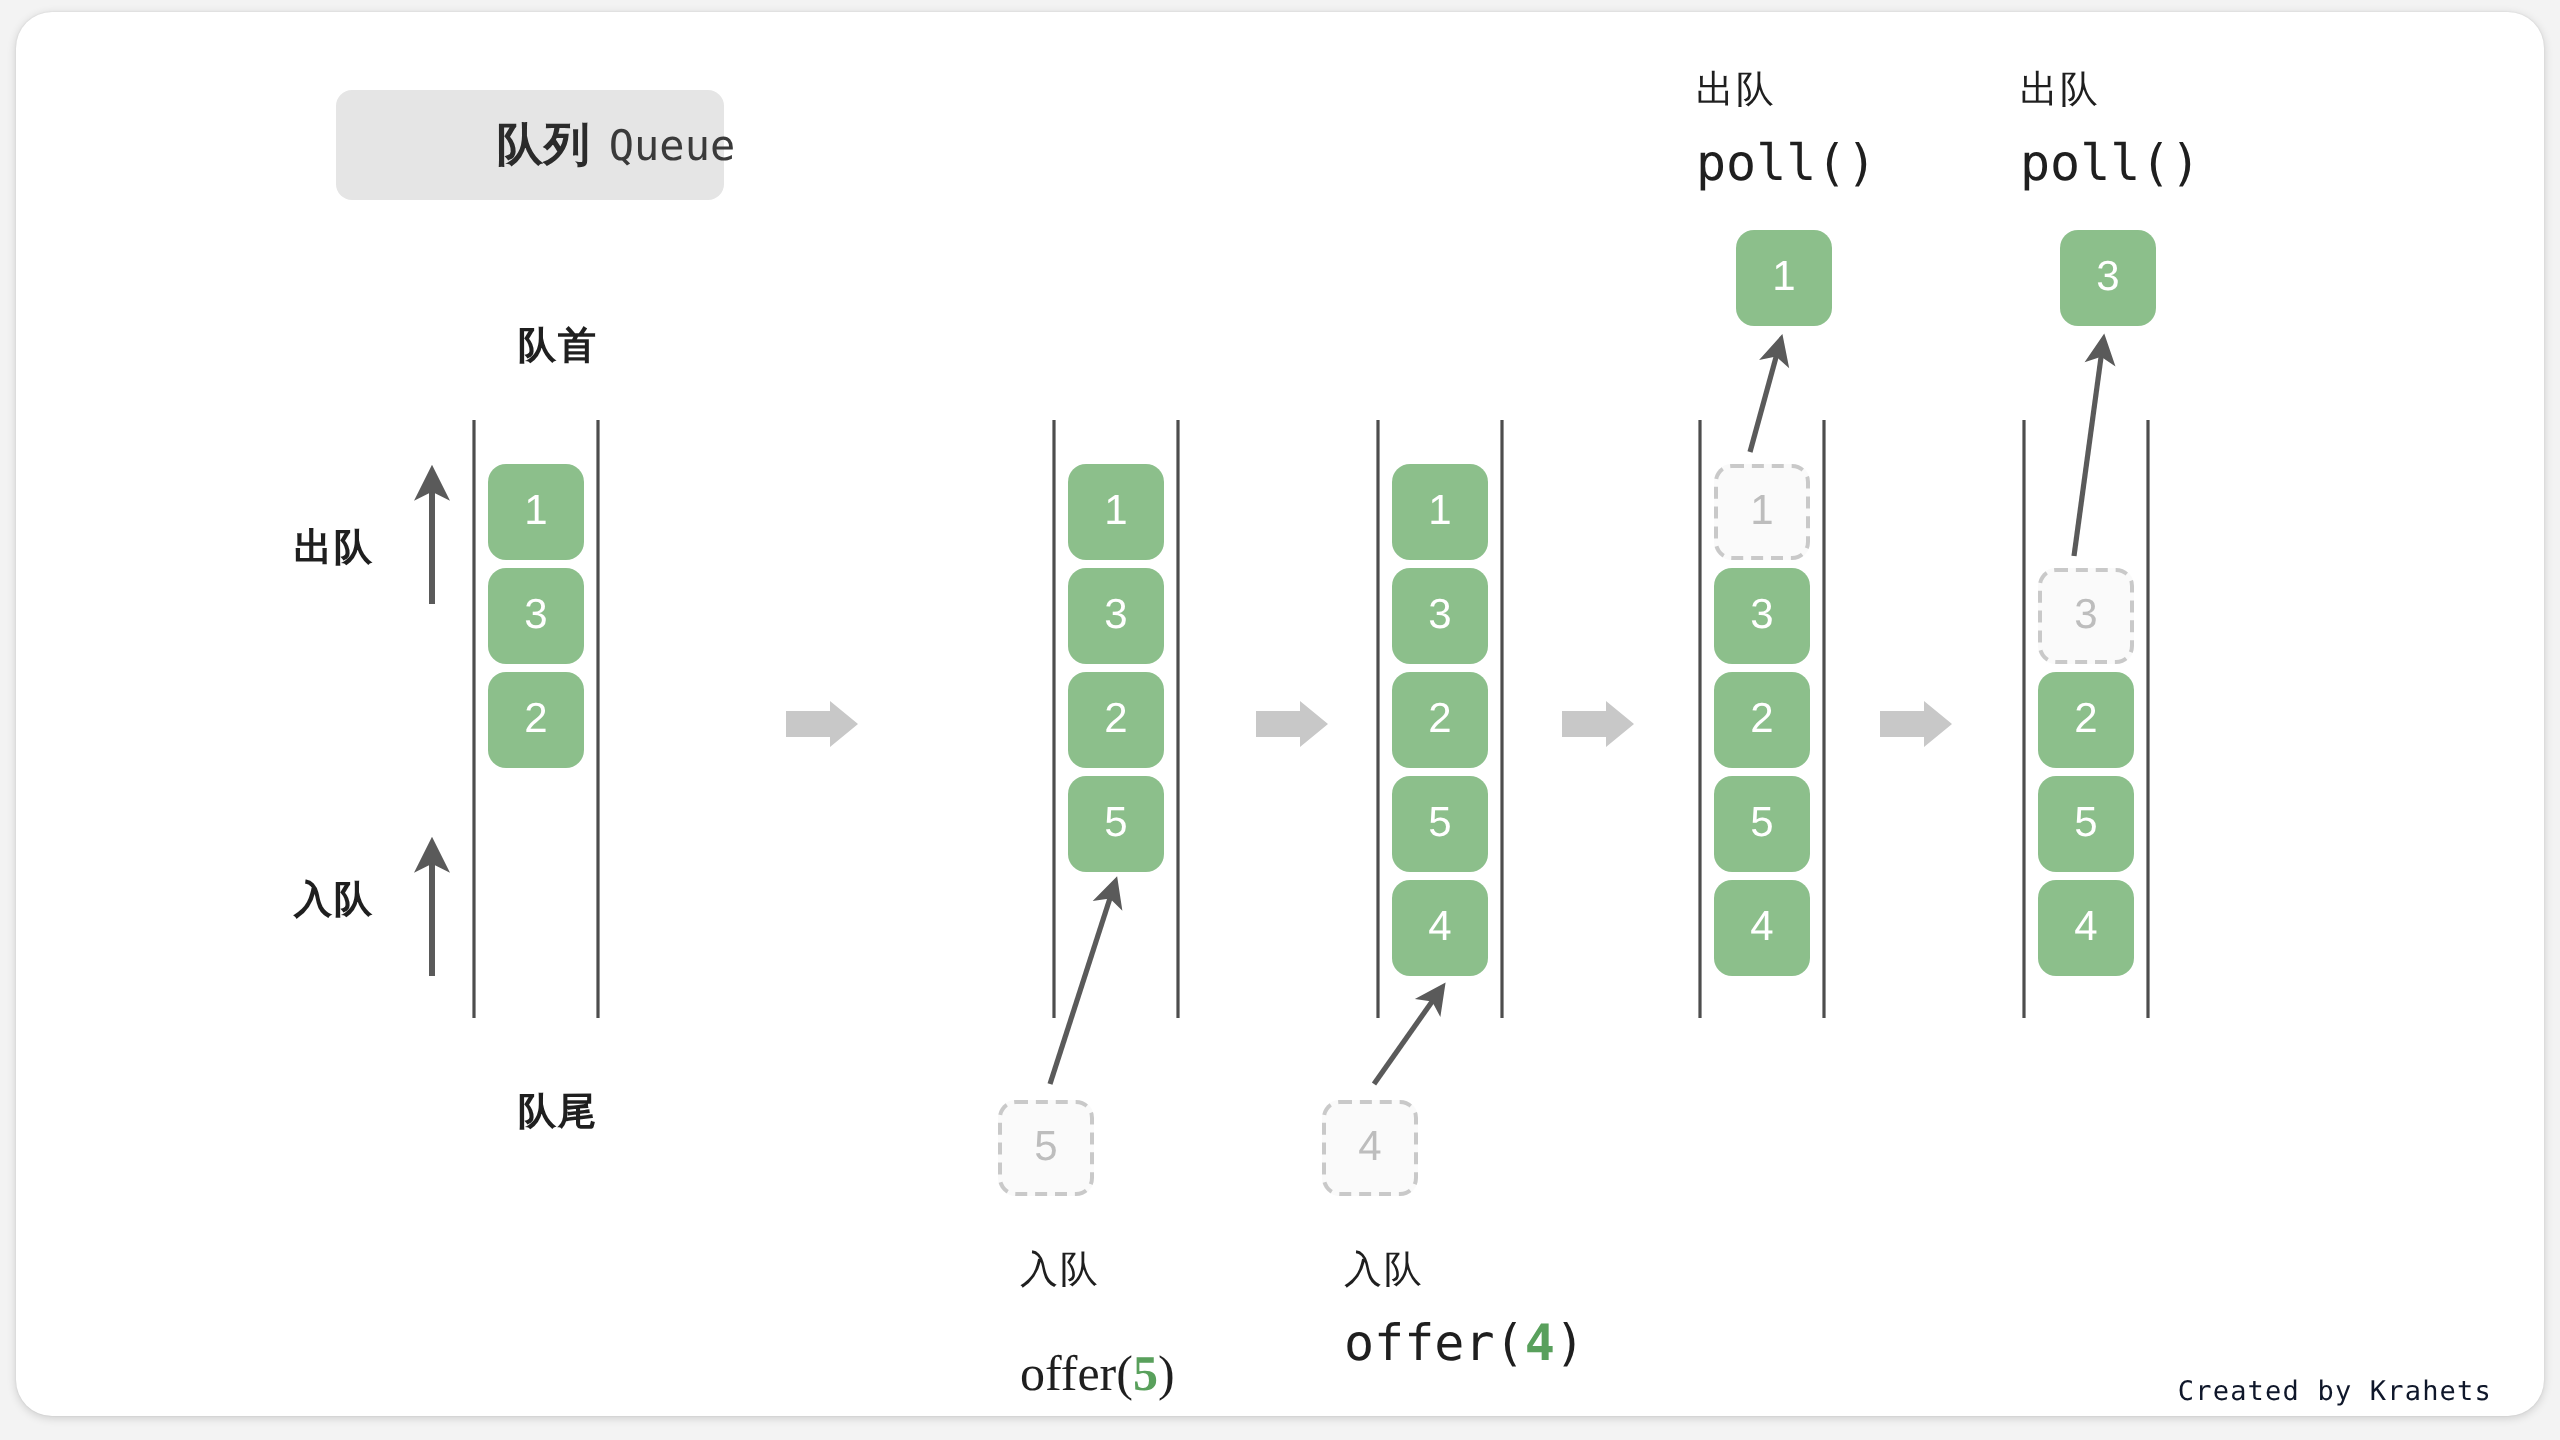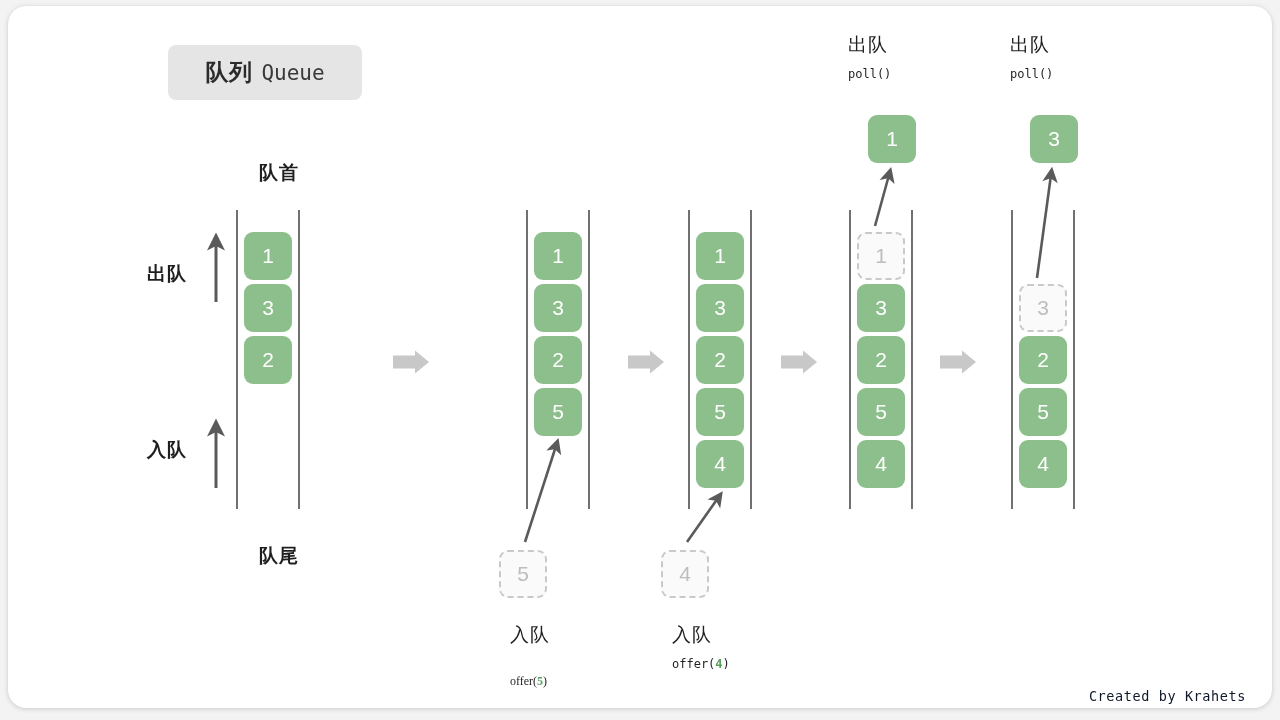--- a/index.html
+++ b/index.html
@@ -49,20 +49,21 @@
   .badge-text {
     position: absolute;
     left: 168px;
     top: 45px;
     width: 194px;
     height: 55px;
     display: flex;
     align-items: center;
     justify-content: center;
     white-space: pre;
+    padding-left: 43px;
   }
   .badge-cn {
     font-size: 23px;
     font-weight: bold;
     color: #2b2b2b;
     letter-spacing: 0.5px;
   }
   .badge-en {
     font-family: "DejaVu Sans Mono", "Liberation Mono", monospace;
     font-size: 21px;
@@ -89,21 +90,21 @@
     letter-spacing: 1px;
   }
   .op-cn {
     font-size: 19px;
     font-weight: normal;
     color: #1f1f1f;
     letter-spacing: 1px;
   }
   .op-code {
     font-family: "DejaVu Sans Mono", "Liberation Mono", monospace;
-    font-size: 12px;
+    font-size: 25px;
     color: #1f1f1f;
     letter-spacing: 0px;
   }
   .op-code .num {
     color: #59a05c;
     font-weight: bold;
   }
   .credit {
     position: absolute;
     right: 34px;

